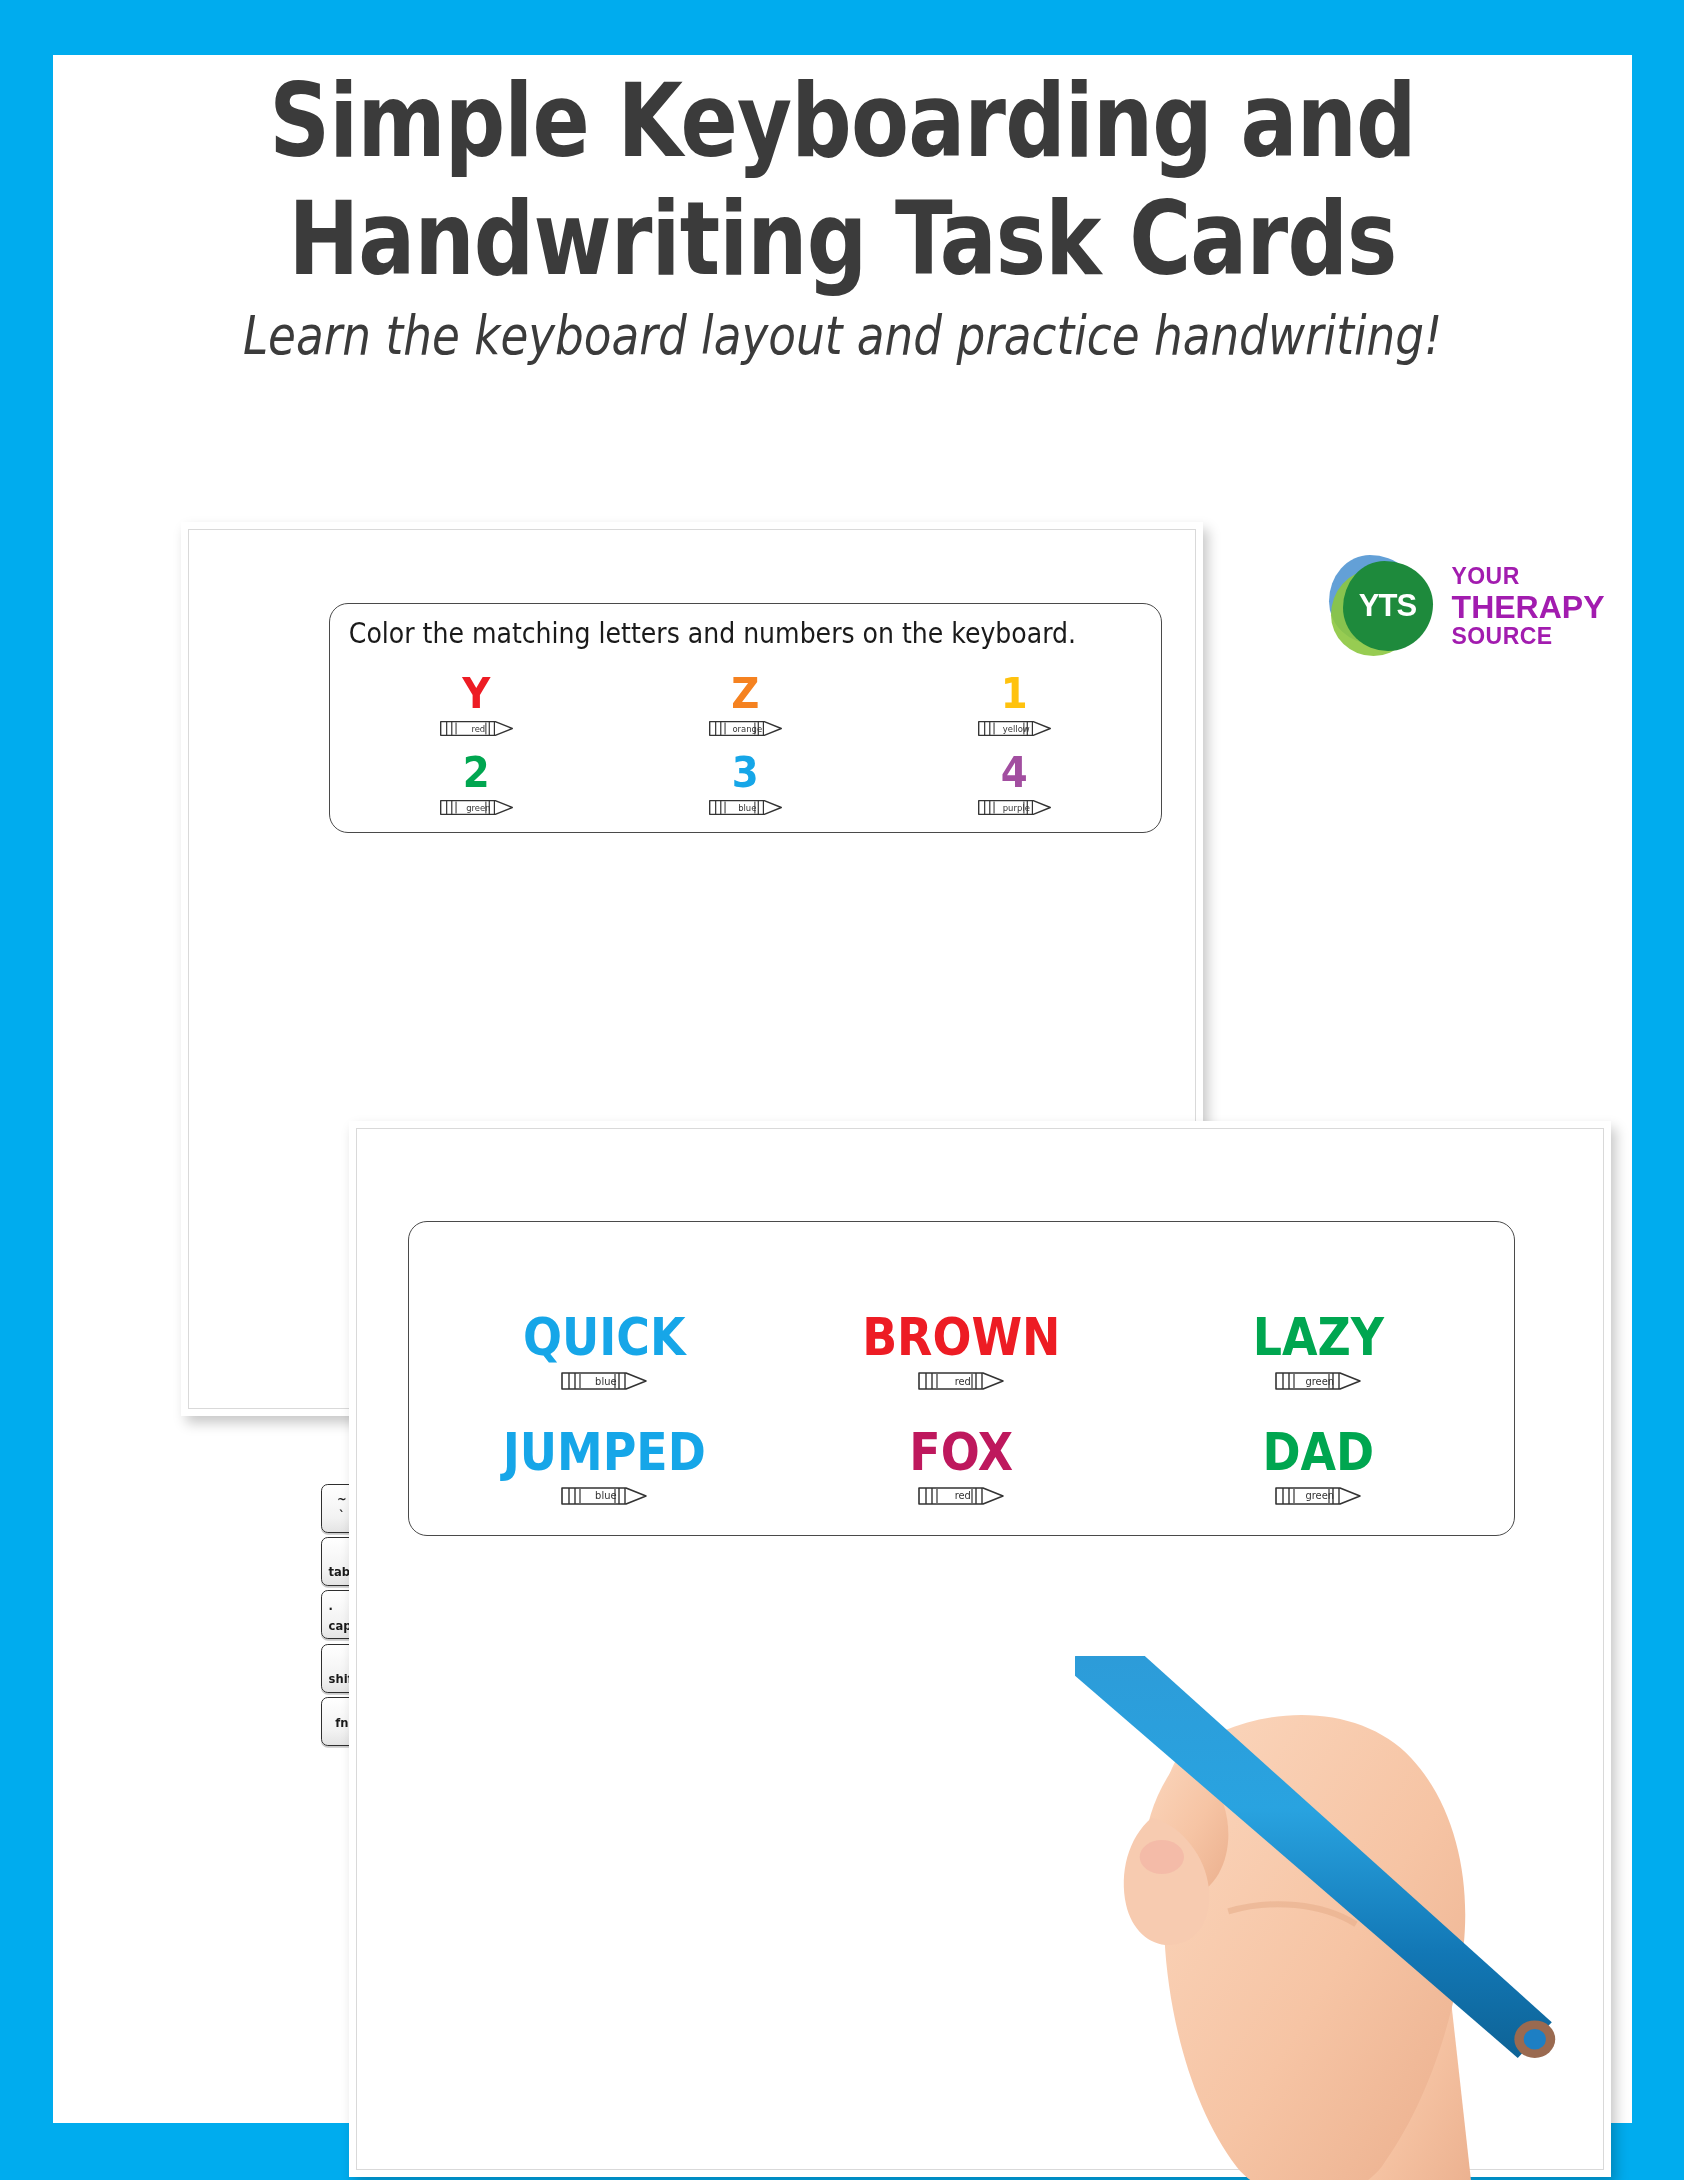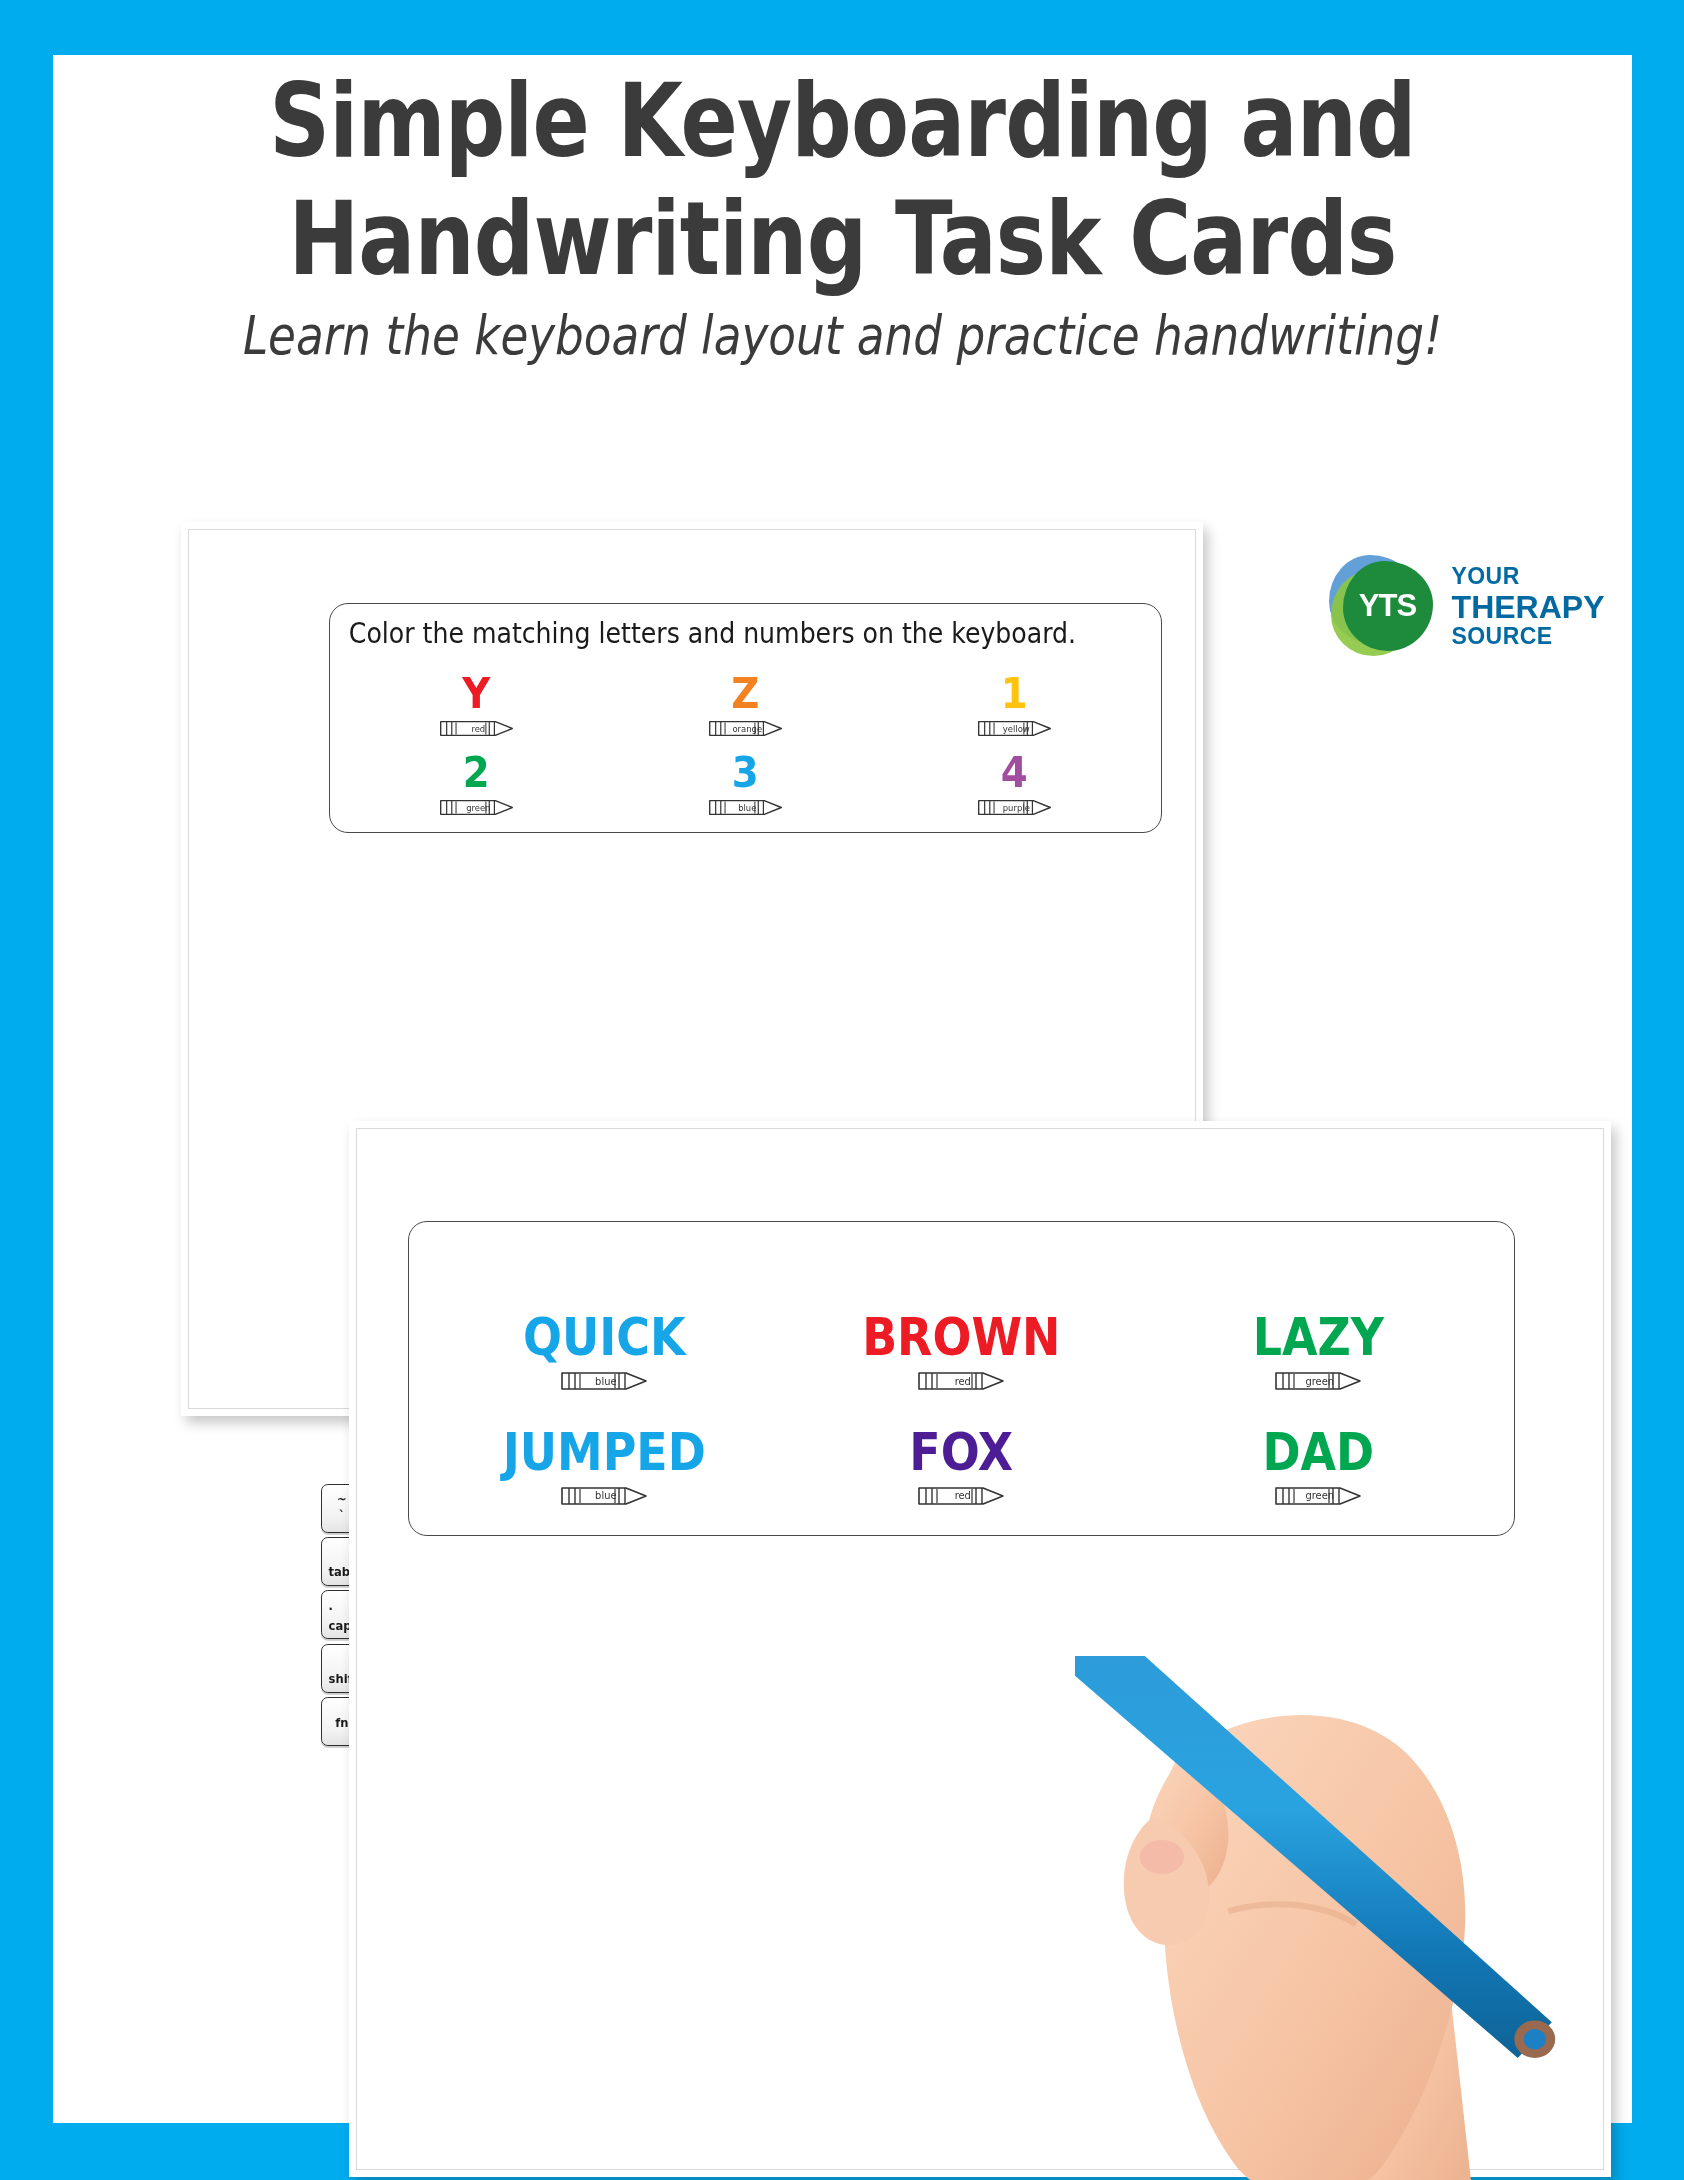--- a/index.html
+++ b/index.html
@@ -55,21 +55,21 @@
                 border-radius:55% 45% 52% 48% / 48% 56% 44% 52%; }
   .blob-lgreen{ width:85px; height:85px; left:1.7px; top:19px; background:#8cc63f; opacity:.9;
                 border-radius:48% 52% 45% 55% / 55% 45% 55% 45%; }
   .blob-green { width:90px; height:90px; left:13.6px; top:8.5px; background:#1e8a3c;
                 border-radius:52% 48% 55% 45% / 45% 55% 45% 55%; }
   #logo-mark .yts {
     position:absolute; left:13.6px; top:8.5px; width:90px; height:90px;
     display:flex; align-items:center; justify-content:center;
     color:#fff; font-weight:700; font-size:31px; letter-spacing:-0.9px;
   }
-  #logo-text { line-height:1; color:#0369a1; }
+  #logo-text { line-height:1; color:#a21caf; }
   #logo-text .l1 { font-size:23px; font-weight:700; letter-spacing:0.4px; }
   #logo-text .l2 { font-size:32px; font-weight:700; letter-spacing:0; margin-top:2.6px; }
   #logo-text .l3 { font-size:23px; font-weight:700; letter-spacing:0.4px; margin-top:2.6px; }
 
   
   .sheet {
     position:absolute;
     background:#ffffff;
     box-shadow:5.1px 6.8px 12px rgba(0,0,0,.22);
   }
@@ -509,21 +509,21 @@
                   <line x1="15" y1="3" x2="15" y2="19" stroke="#333" stroke-width="1.4"></line>
                   <line x1="59" y1="3" x2="59" y2="19" stroke="#333" stroke-width="1.4"></line>
                   <line x1="65" y1="3" x2="65" y2="19" stroke="#333" stroke-width="1.4"></line>
                   <line x1="20" y1="4" x2="20" y2="18" stroke="#333" stroke-width="1.2"></line>
                   <line x1="55" y1="4" x2="55" y2="18" stroke="#333" stroke-width="1.2"></line>
                 </svg>
                 <span class="lbl">blue</span>
               </div>
             </div>
             <div class="cell">
-              <div class="glyph" style="color: #4c1d95;">FOX</div>
+              <div class="glyph" style="color: #be185d;">FOX</div>
               <div class="crayon">
                 <svg width="94" height="22" viewBox="0 0 88 22">
                   <path d="M2 3 H66 L86 11 L66 19 H2 Z" fill="#fff" stroke="#333" stroke-width="1.6" stroke-linejoin="round"></path>
                   <line x1="9" y1="3" x2="9" y2="19" stroke="#333" stroke-width="1.4"></line>
                   <line x1="15" y1="3" x2="15" y2="19" stroke="#333" stroke-width="1.4"></line>
                   <line x1="59" y1="3" x2="59" y2="19" stroke="#333" stroke-width="1.4"></line>
                   <line x1="65" y1="3" x2="65" y2="19" stroke="#333" stroke-width="1.4"></line>
                   <line x1="20" y1="4" x2="20" y2="18" stroke="#333" stroke-width="1.2"></line>
                   <line x1="55" y1="4" x2="55" y2="18" stroke="#333" stroke-width="1.2"></line>
                 </svg>

